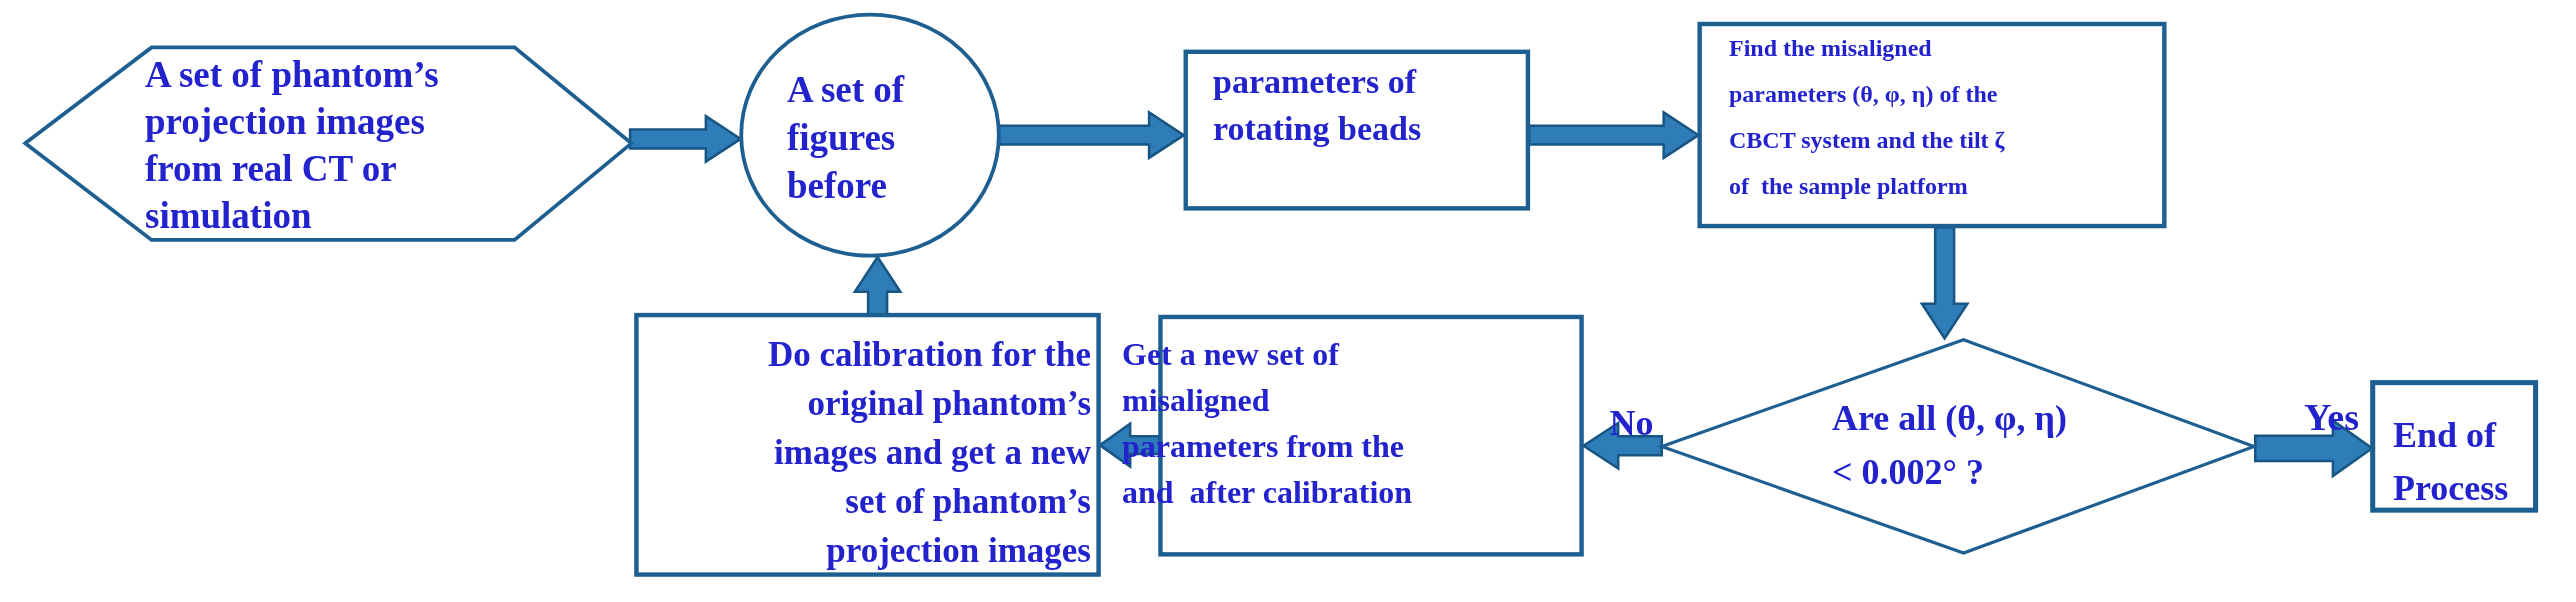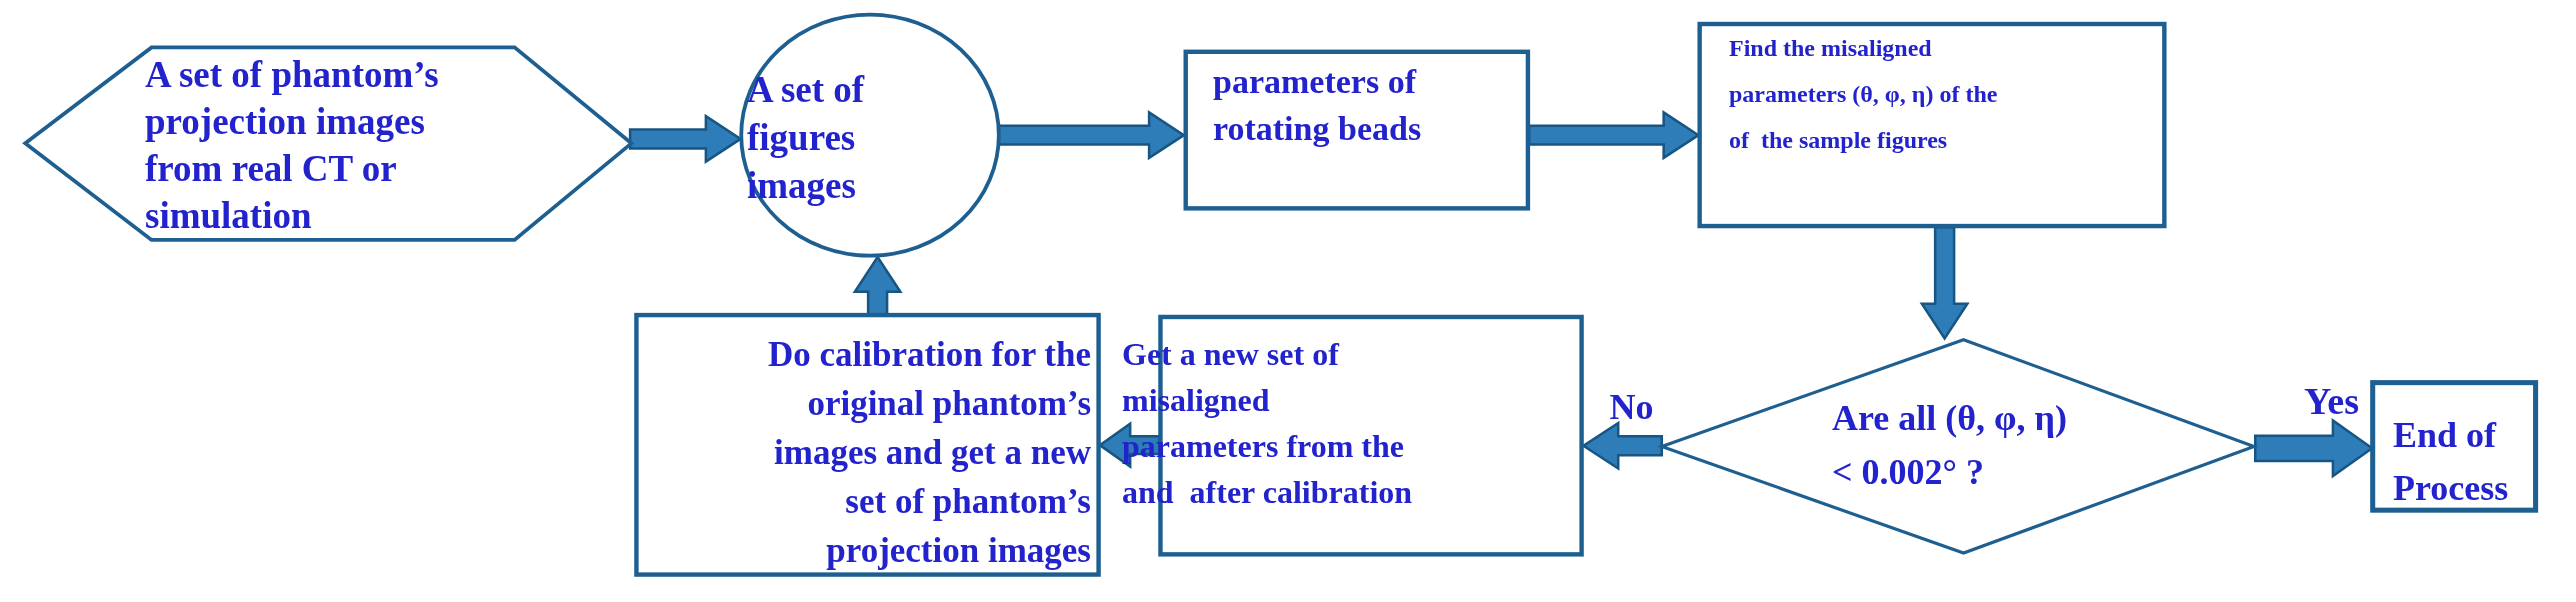--- a/index.html
+++ b/index.html
@@ -20,40 +20,40 @@
   #shapes{position:absolute;left:0;top:0;width:2576px;height:603px;}
   .txt{
     position:absolute;
     font-weight:bold;
     color:var(--text);
     font-family:"Liberation Serif","DejaVu Serif",serif;
   }
   .ln{white-space:pre;display:block;text-align:left;}
   #t-hex{left:145px;top:51px;width:410px;font-size:37px;}
   #t-hex .ln{height:47px;line-height:47px;}
-  #t-circle{left:747px;top:66px;width:208px;font-size:37px;}
+  #t-circle{left:787px;top:66px;width:208px;font-size:37px;}
   #t-circle .ln{height:48px;line-height:48px;}
   #t-box3{left:1213px;top:58px;width:309px;font-size:34px;}
   #t-box3 .ln{height:47px;line-height:47px;}
   #t-box4{left:1729px;top:25px;width:429px;font-size:24px;}
   #t-box4 .ln{height:46px;line-height:46px;}
   #t-diamond{left:1832px;top:391px;width:354px;font-size:36px;}
   #t-diamond .ln{height:54px;line-height:54px;}
   #t-end{left:2393px;top:393px;width:139px;font-size:36px;margin-top:16px;}
   #t-end .ln{height:53px;line-height:53px;}
   #t-get{left:1122px;top:331px;width:391px;font-size:32px;}
   #t-get .ln{height:46px;line-height:46px;}
   #t-do{left:659px;top:330px;width:432px;font-size:35px;}
   #t-do .ln{height:49px;line-height:49px;text-align:right;}
   .edge-label{
     position:absolute;
     font-weight:bold;
     color:var(--text);
     font-family:"Liberation Serif","DejaVu Serif",serif;
-    display:flex;align-items:center;justify-content:center;
+    display:flex;align-items:center;justify-content:center;margin-top:16px;
   }
   #lbl-yes{left:2281px;top:378px;width:101px;height:45px;font-size:38px;}
   #lbl-no{left:1591px;top:385px;width:81px;height:44px;font-size:36px;}
 </style>
 </head>
 <body>
 
 <div id="canvas">
 
   <svg id="shapes" viewBox="0 0 4080 955" xmlns="http://www.w3.org/2000/svg">
@@ -80,32 +80,33 @@
   <div class="txt" id="t-hex">
     <div class="ln">A set of phantom’s</div>
     <div class="ln">projection images</div>
     <div class="ln">from real CT or</div>
     <div class="ln">simulation</div>
   </div>
 
   <div class="txt" id="t-circle">
     <div class="ln">A set of</div>
     <div class="ln">figures</div>
-    <div class="ln">images</div>
+    <div class="ln">before</div>
   </div>
 
   <div class="txt" id="t-box3">
     <div class="ln">parameters of</div>
     <div class="ln">rotating beads</div>
   </div>
 
   <div class="txt" id="t-box4">
     <div class="ln">Find the misaligned</div>
     <div class="ln">parameters (θ, φ, η) of the</div>
-    <div class="ln">of  the sample figures</div>
+    <div class="ln">CBCT system and the tilt ζ</div>
+    <div class="ln">of  the sample platform</div>
   </div>
 
   <div class="txt" id="t-diamond">
     <div class="ln">Are all (θ, φ, η)</div>
     <div class="ln">&lt; 0.002° ?</div>
   </div>
 
   <div class="txt" id="t-end">
     <div class="ln">End of</div>
     <div class="ln">Process</div>

